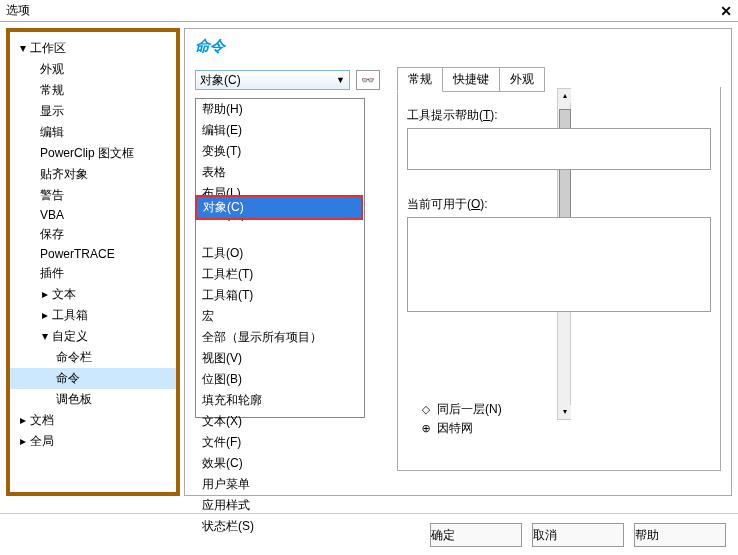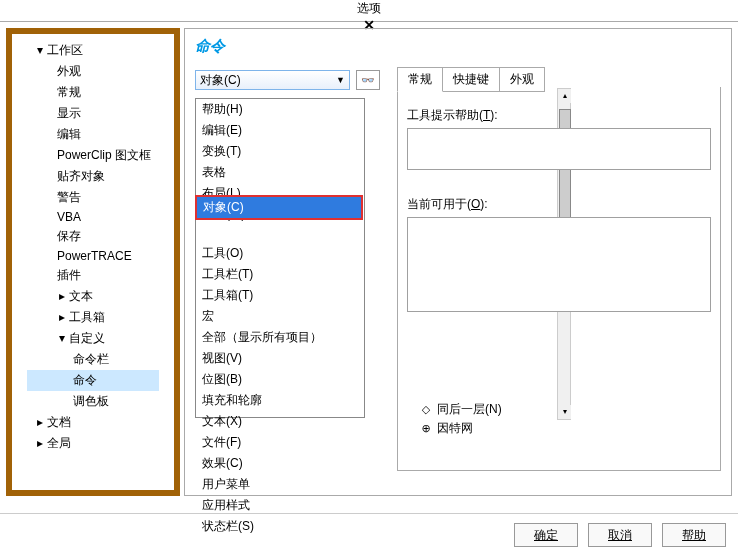--- a/index.html
+++ b/index.html
@@ -1,24 +1,24 @@
 <!DOCTYPE html>
 <html><head>
 <meta charset="utf-8">
 <style>
 * { box-sizing: border-box; margin: 0; padding: 0; font-family: "Microsoft YaHei", sans-serif; font-size: 12px; }
 body { background: #fff; width: 738px; height: 555px; position: relative; }
 
-.titlebar { height: 22px; border-bottom: 1px solid #aaa; display: flex; align-items: center; padding: 0 6px; flex-direction: column; }
+.titlebar { height: 22px; border-bottom: 1px solid #aaa; display: flex; align-items: center; padding: 0 6px; }
 .titlebar .title { flex: 1; }
 .titlebar .close { font-size: 14px; font-weight: bold; cursor: default; }
 
 .content { display: flex; height: 480px; }
 
-.sidebar { width: 174px; border: 6px solid #a16207; margin: 6px 0 6px 6px; padding: 6px 15px; overflow: hidden; position: relative; }
+.sidebar { width: 174px; border: 4px solid #a16207; margin: 6px 0 6px 6px; padding: 6px 0; overflow: hidden; position: relative; }
 .tree-item { padding: 2px 0 2px 20px; cursor: default; white-space: nowrap; }
 .tree-item.level1 { padding-left: 8px; }
 .tree-item.level2 { padding-left: 30px; }
 .tree-item.level3 { padding-left: 46px; }
 .tree-item.selected { background: #cce8ff; }
 .arrow { display: inline-block; width: 10px; text-align: center; margin-right: 2px; color: #000; }
 .arrow.open::before { content: "▾"; }
 .arrow.closed::before { content: "▸"; }
 
 .main { flex: 1; border: 1px solid #aaa; margin: 6px 6px 6px 4px; padding: 8px 10px; position: relative; }
@@ -49,21 +49,21 @@
 
 .behind-scroll { position: absolute; left: 372px; top: 59px; width: 14px; height: 332px; border: 1px solid #ccc; background: #f0f0f0; z-index: 1; }
 .behind-thumb { position: absolute; top: 20px; left: 1px; width: 12px; height: 115px; background: #cdcdcd; border: 1px solid #888; }
 .sbtn { position: absolute; left: 1px; width: 12px; height: 14px; background: #f0f0f0; font-size: 8px; text-align: center; line-height: 14px; }
 
 .leftover { position: absolute; left: 206px; top: 371px; width: 165px; z-index: 1; }
 .lo-row { display: flex; align-items: center; padding: 1px 0 1px 28px; gap: 4px; }
 .lo-icon { width: 14px; height: 12px; display: inline-flex; align-items: center; justify-content: center; font-size: 11px; }
 
 .footer { position: absolute; bottom: 0; left: 0; right: 0; height: 42px; border-top: 1px solid #ccc; display: flex; justify-content: flex-end; align-items: center; gap: 10px; padding-right: 12px; background: #fff; }
-.btn { width: 64px; height: 24px; border: 1px solid #999; background: #f9f9f9; text-align: center; line-height: 22px; cursor: default; text-decoration: underline; }
+.btn { width: 92px; height: 24px; border: 1px solid #999; background: #f9f9f9; line-height: 22px; cursor: default; }
 </style>
 </head>
 <body>
 
 <div class="titlebar">
   <span class="title">选项</span>
   <span class="close">✕</span>
 </div>
 
 <div class="content">

